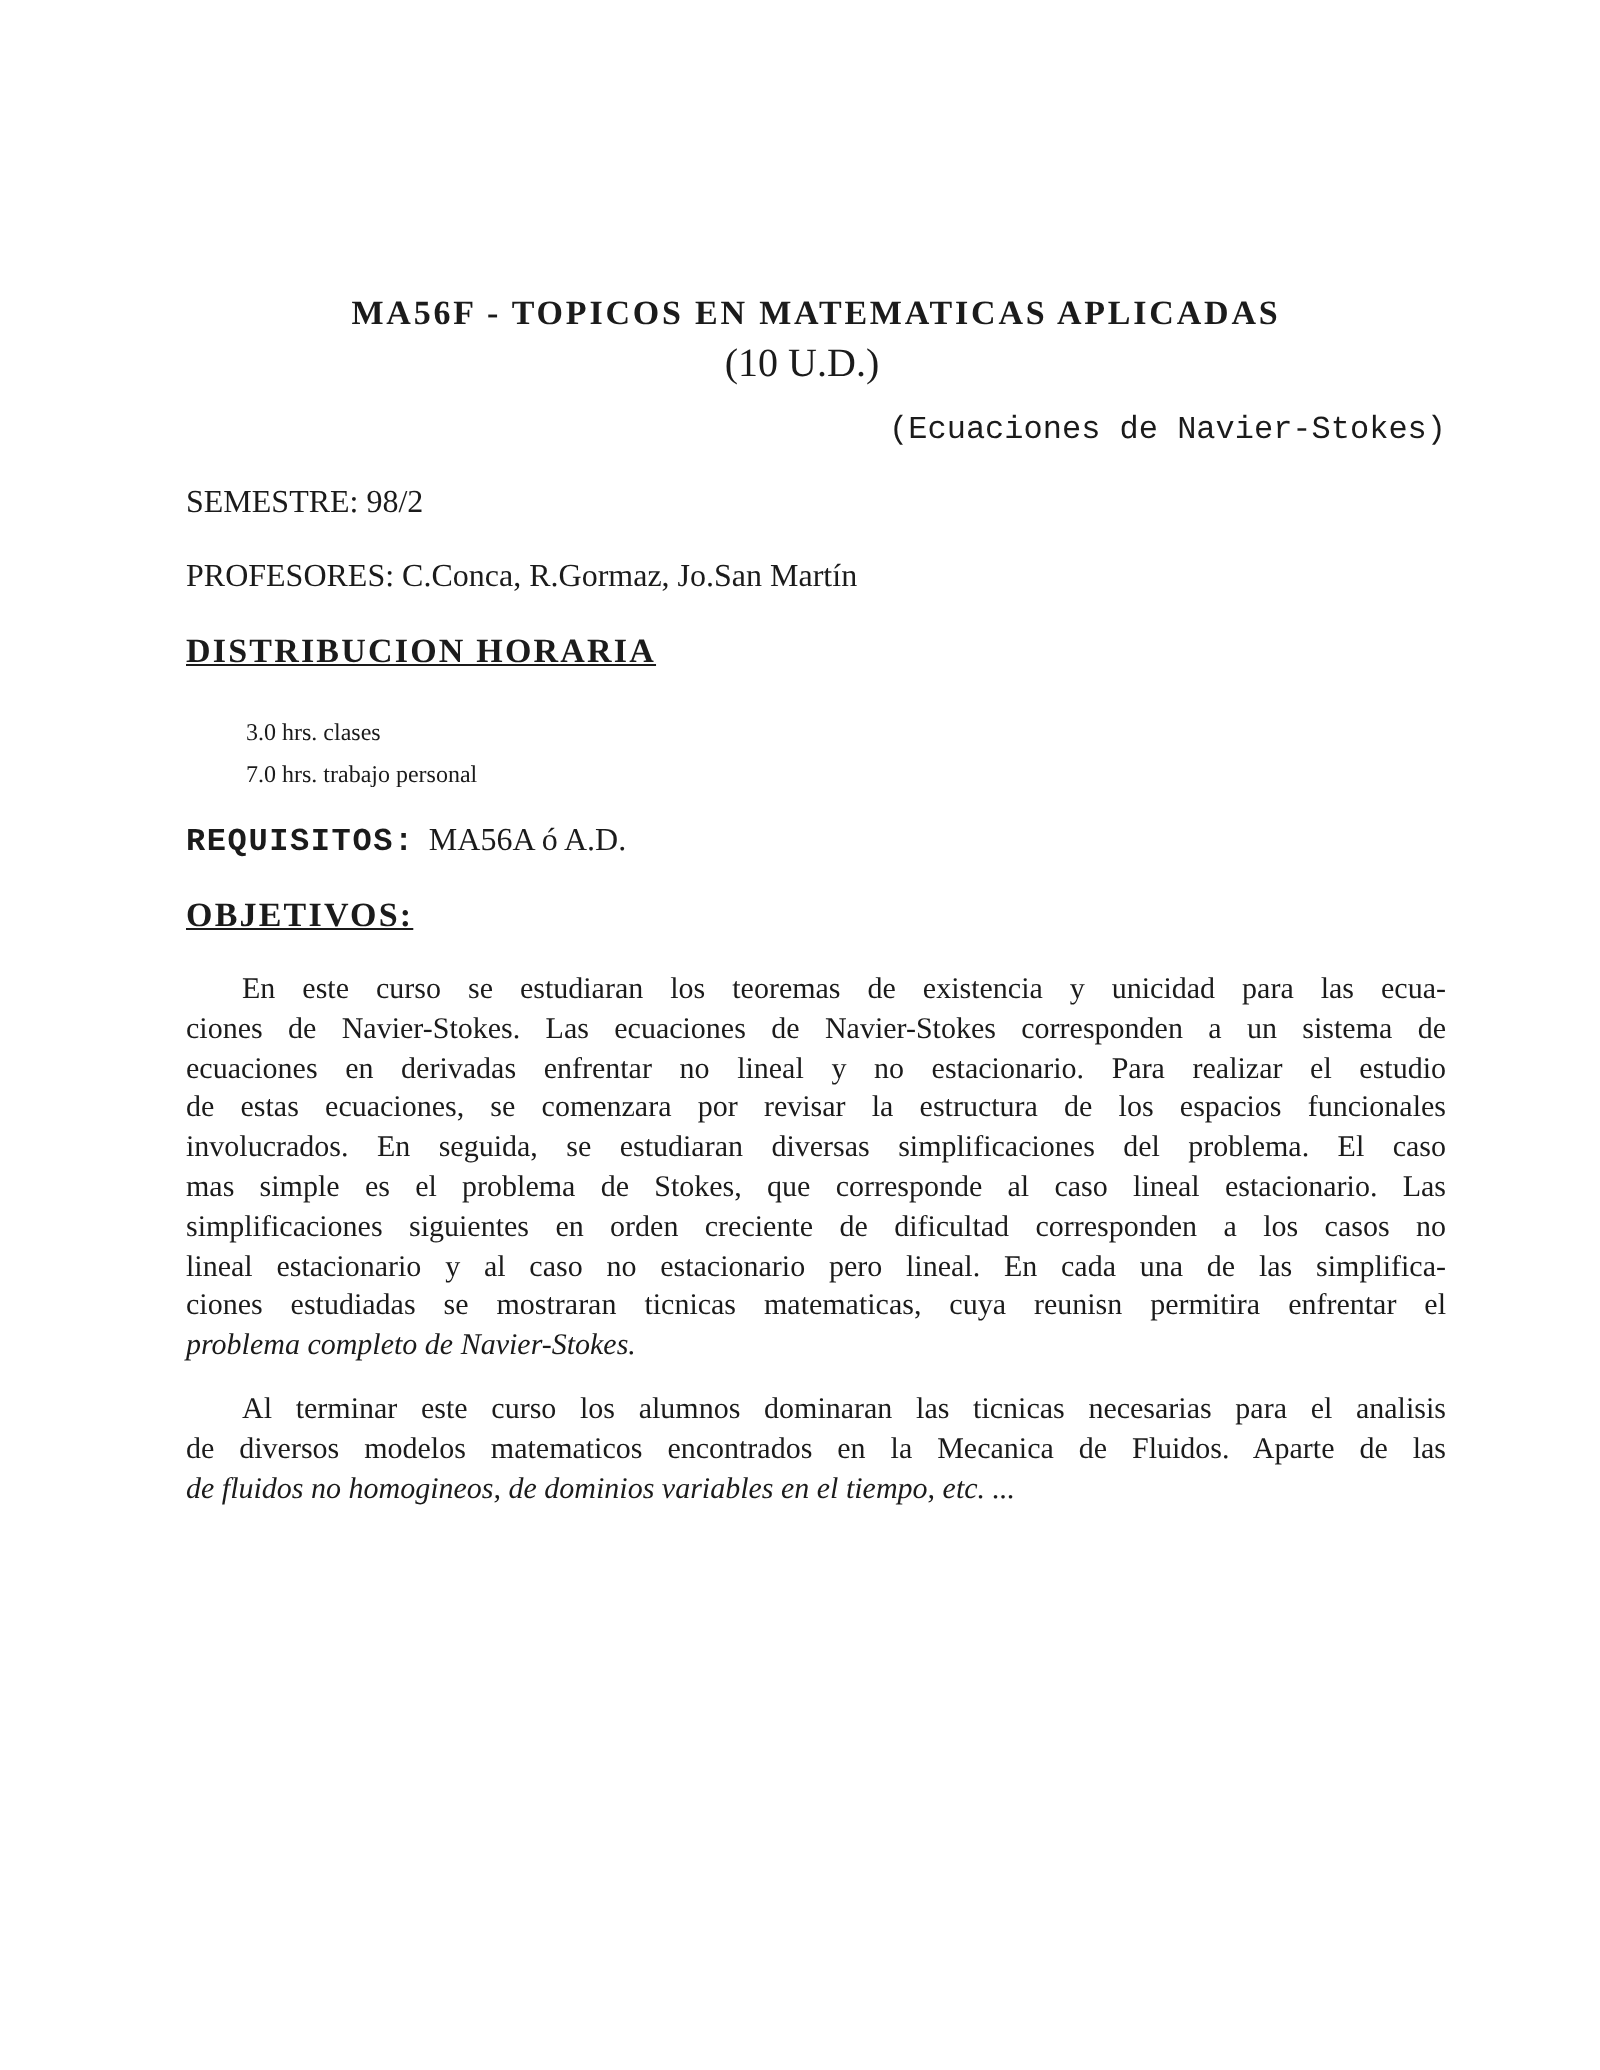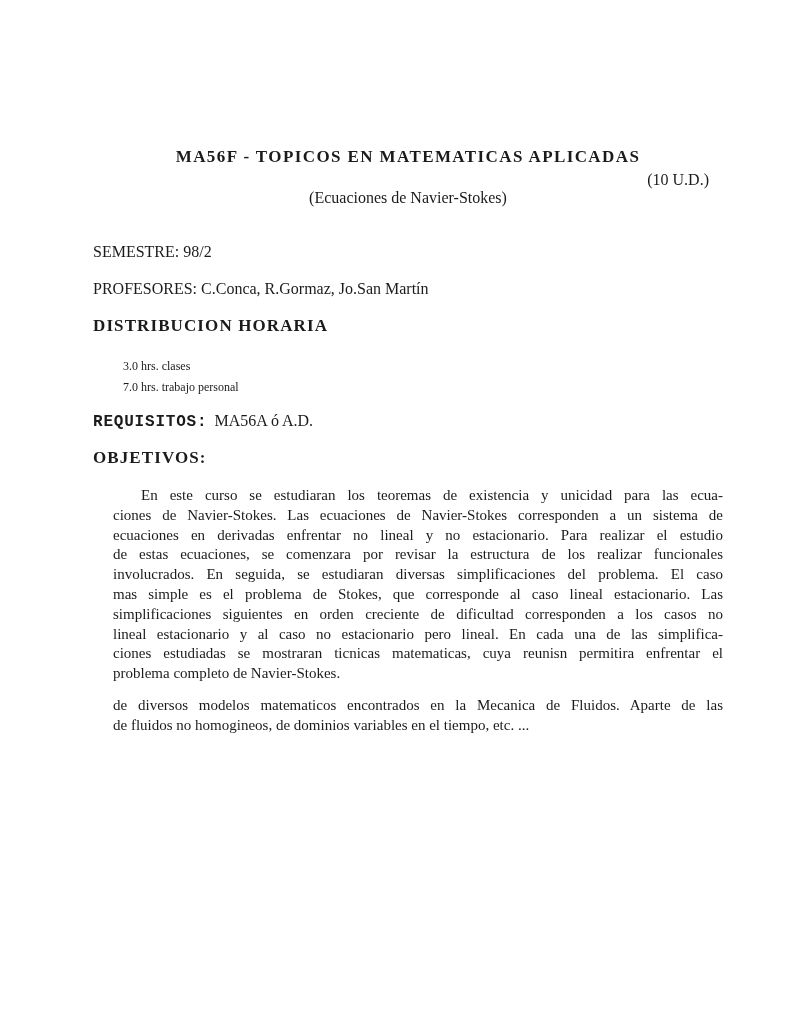--- a/index.html
+++ b/index.html
@@ -12,50 +12,50 @@
     font-family: "Liberation Serif", "DejaVu Serif", serif;
     overflow: hidden;
     padding-left: 44px;
   }
   .title {
     position: absolute; top: 147px; left: 93px; width: 630px;
     text-align: center; font-weight: 700; font-size: 17px; letter-spacing: 1.4px;
   }
   .credits {
     position: absolute; top: 171px; left: 93px; width: 616px;
-    text-align: right; font-size: 16px;
+    text-align: center; font-size: 20px;
   }
   .subtitle {
-    position: absolute; top: 189px; left: 93px; width: 630px;
-    text-align: center; font-size: 16px;
+    position: absolute; top: 206px; left: 93px; width: 630px;
+    text-align: right; font-size: 16px; font-family: Liberation Mono, monospace;
   }
   .infoline { position: absolute; left: 93px; font-size: 16px; }
   .semester { top: 243px; }
   .professors { top: 280px; }
   .secheading {
     position: absolute; left: 93px;
-    font-weight: 700; font-size: 17px; letter-spacing: 1.1px;
+    font-weight: 700; font-size: 17px; letter-spacing: 1.1px; text-decoration: underline;
   }
   .dist { top: 316px; }
   .obj  { top: 448px; }
   .hours {
     position: absolute; left: 123px; top: 356px;
     font-size: 12px; line-height: 20.5px;
   }
   .req { top: 412px; }
   .req .label { font-weight: 700; letter-spacing: 0.8px; margin-right: 7px; font-family: Liberation Mono, monospace; }
   .para {
     position: absolute; left: 93px; width: 630px;
     font-size: 15px; line-height: 19.8px;
   }
   .p1 { top: 486px; }
   .p2 { top: 696px; }
-  .pline { text-align: justify; text-align-last: justify; margin-left: 20px; }
+  .pline { text-align: justify; text-align-last: justify; }
   .pline.first { text-indent: 28px; }
-  .pline.last { text-align-last: left; }
+  .pline.last { text-align-last: left; font-style: italic; }
 </style>
 </head>
 <body>
 
 <div class="page">
 
   <div class="title">MA56F - TOPICOS EN MATEMATICAS APLICADAS</div>
   <div class="credits">(10 U.D.)</div>
   <div class="subtitle">(Ecuaciones de Navier-Stokes)</div>
 
@@ -72,27 +72,28 @@
   <div class="infoline req">
     <span class="label">REQUISITOS:</span><span>MA56A ó A.D.</span>
   </div>
 
   <div class="secheading obj">OBJETIVOS:</div>
 
   <div class="para p1">
     <div class="pline first">En este curso se estudiaran los teoremas de existencia y unicidad para las ecua-</div>
     <div class="pline">ciones de Navier-Stokes. Las ecuaciones de Navier-Stokes corresponden a un sistema de</div>
     <div class="pline">ecuaciones en derivadas enfrentar no lineal y no estacionario. Para realizar el estudio</div>
-    <div class="pline">de estas ecuaciones, se comenzara por revisar la estructura de los realizar funcionales</div>
+    <div class="pline">de estas ecuaciones, se comenzara por revisar la estructura de los espacios funcionales</div>
     <div class="pline">involucrados. En seguida, se estudiaran diversas simplificaciones del problema. El caso</div>
     <div class="pline">mas simple es el problema de Stokes, que corresponde al caso lineal estacionario. Las</div>
     <div class="pline">simplificaciones siguientes en orden creciente de dificultad corresponden a los casos no</div>
     <div class="pline">lineal estacionario y al caso no estacionario pero lineal. En cada una de las simplifica-</div>
     <div class="pline">ciones estudiadas se mostraran ticnicas matematicas, cuya reunisn permitira enfrentar el</div>
     <div class="pline last">problema completo de Navier-Stokes.</div>
   </div>
 
   <div class="para p2">
+    <div class="pline first">Al terminar este curso los alumnos dominaran las ticnicas necesarias para el analisis</div>
     <div class="pline">de diversos modelos matematicos encontrados en la Mecanica de Fluidos. Aparte de las</div>
     <div class="pline last">de fluidos no homogineos, de dominios variables en el tiempo, etc. ...</div>
   </div>
 
 </div>
 
 </body></html>

